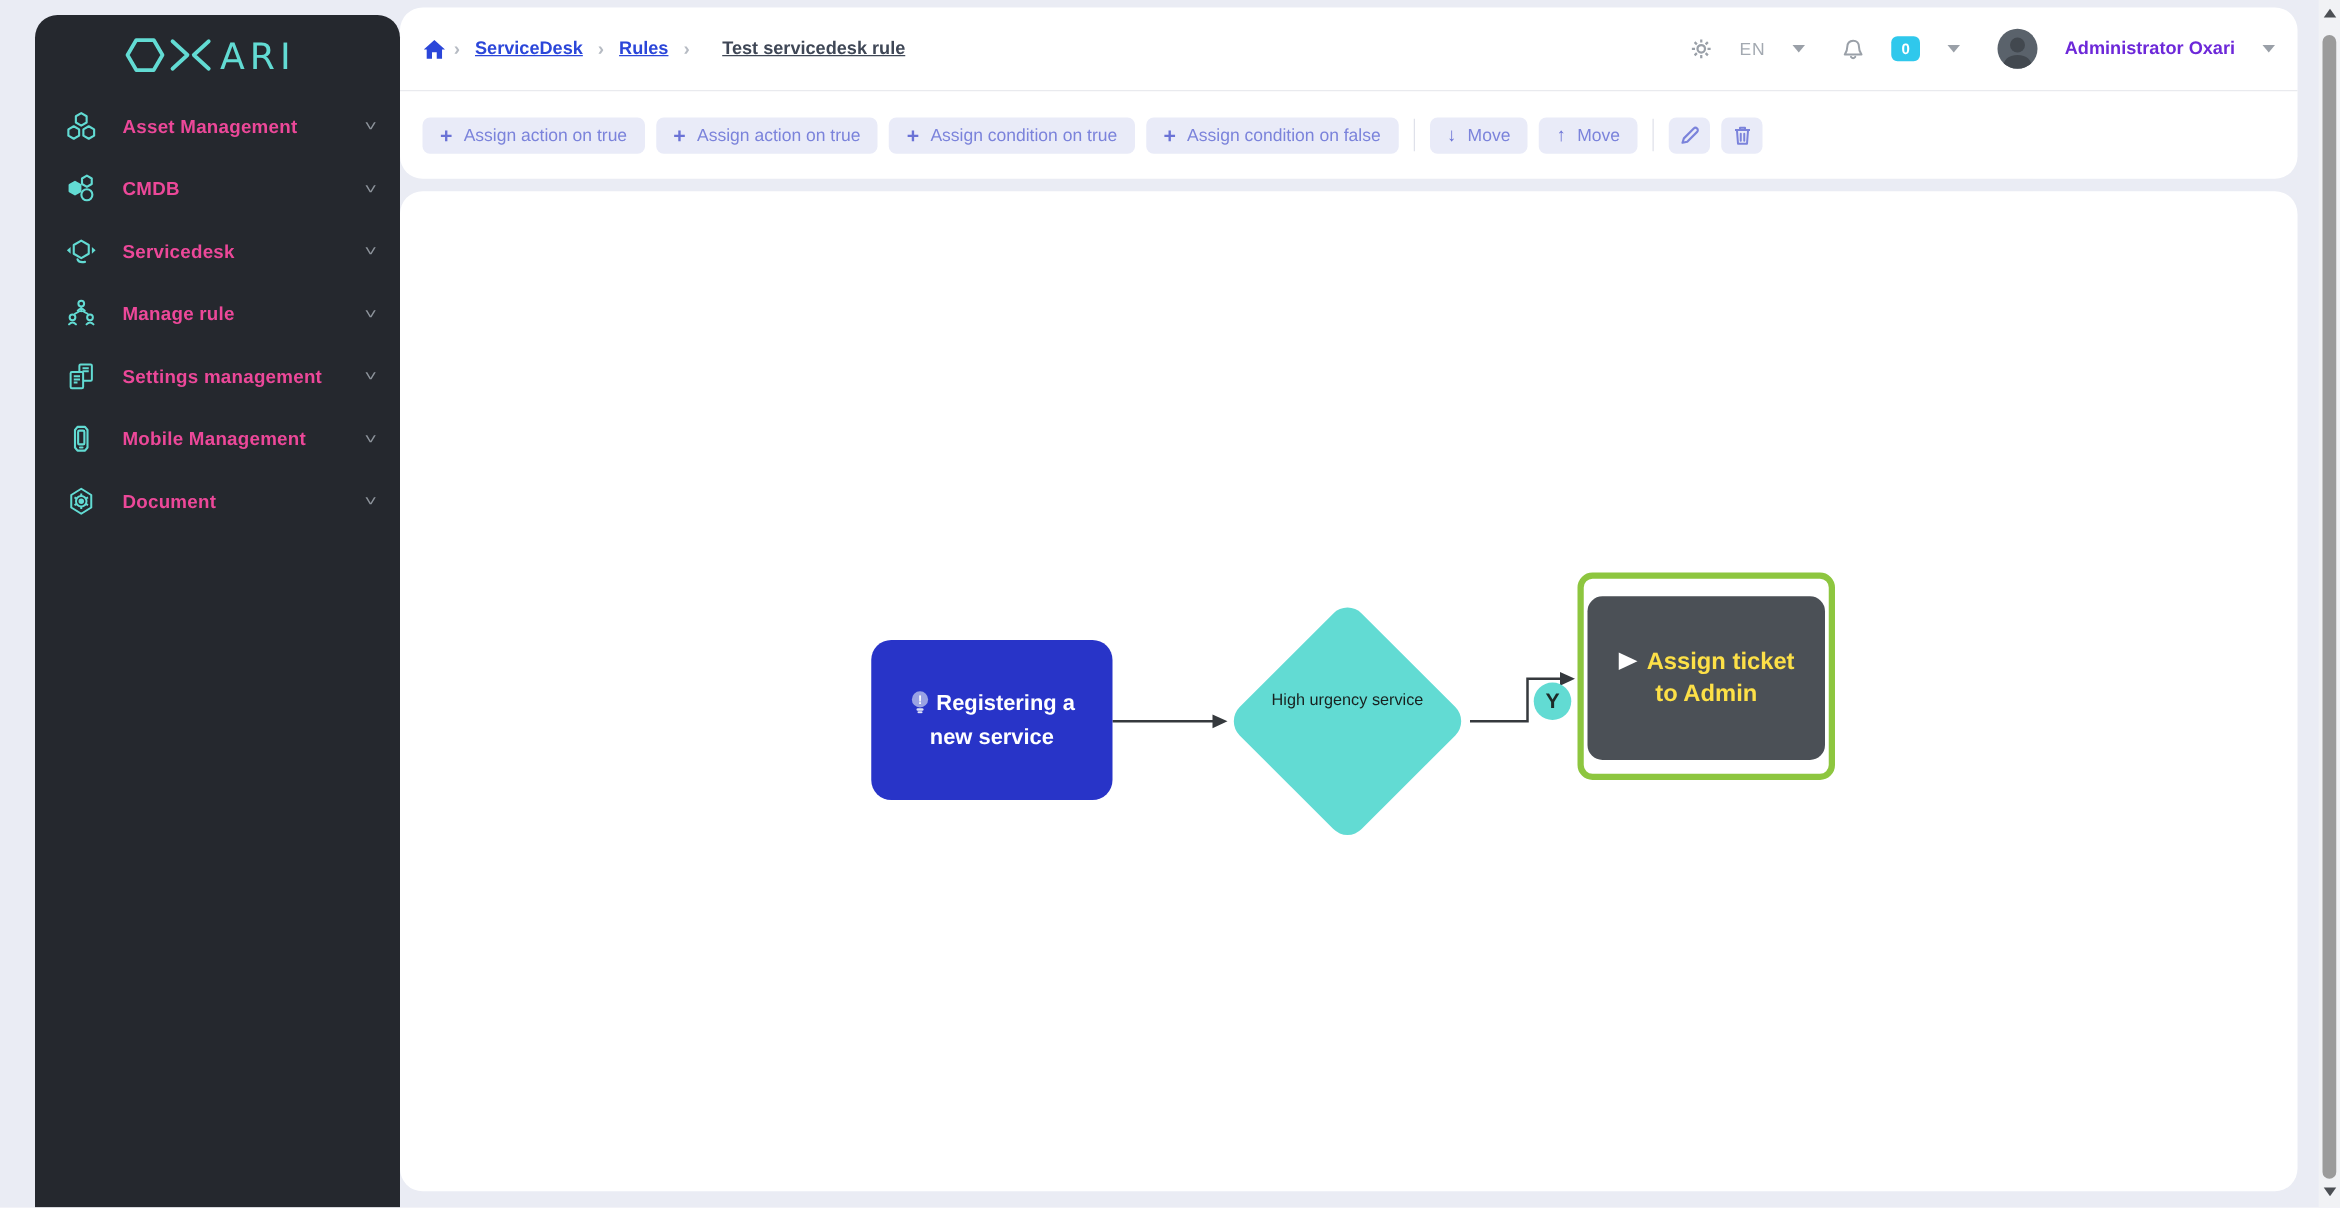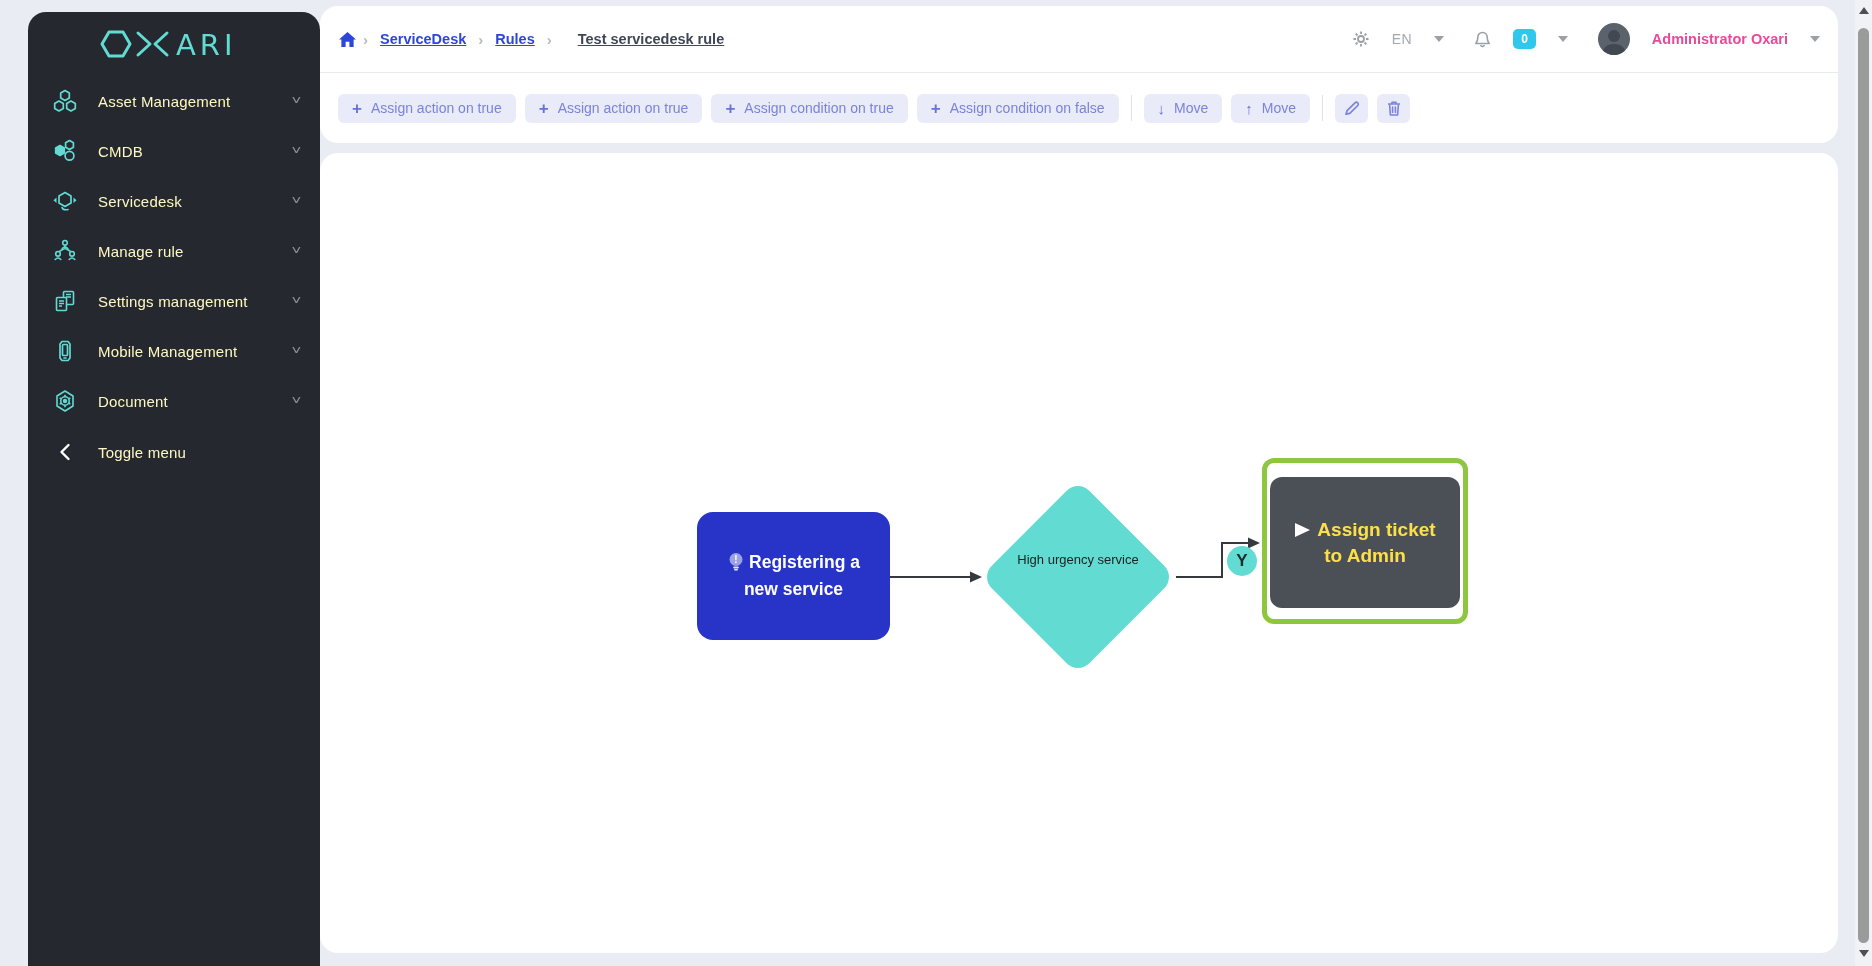--- a/index.html
+++ b/index.html
@@ -4,38 +4,38 @@
 <style>
   html,body{margin:0;padding:0;}
   body{background:#eaecf4;font-family:"Liberation Sans",sans-serif;-webkit-font-smoothing:antialiased;}
   .page{position:relative;width:1872px;height:966px;background:#eaecf4;overflow:hidden;}
 
   
   .sidebar{position:absolute;left:12px;top:12px;width:292px;height:954px;background:#25282e;border-radius:18px 18px 0 0;z-index:5;margin-left:16px;}
   .logo-wrap{height:64px;display:flex;align-items:center;justify-content:center;}
   .nav-item{height:50px;display:flex;align-items:center;padding:0 16px;cursor:pointer;}
   .nav-ico{width:26px;height:26px;margin-left:8px;margin-right:20px;flex:0 0 26px;display:flex;align-items:center;justify-content:center;}
-  .nav-label{flex:1;color:#fef9c3;font-size:15px;font-weight:400;letter-spacing:.2px;}
+  .nav-label{flex:1;color:#ec4899;font-size:15px;font-weight:700;letter-spacing:.2px;}
   .nav-chev{color:#8d939b;font-size:12px;margin-right:4px;transform:scaleX(1.4);}
   .toggle-item{margin-top:1px;height:50px;display:flex;align-items:center;padding:0 16px;cursor:pointer;}
   .toggle-ico{width:26px;height:26px;margin-left:8px;margin-right:20px;display:flex;align-items:center;justify-content:center;}
 
   
   .header{position:absolute;left:320px;top:6px;width:1518px;height:137px;background:#ffffff;border-radius:18px;z-index:2;}
   .crumb-row{height:66px;display:flex;align-items:center;padding:0 18px;border-bottom:1px solid #e9eaee;}
   .crumb-link{color:#2b46d9;font-size:14.5px;font-weight:700;text-decoration:underline;margin:0 6px;cursor:pointer;}
   .crumb-current{color:#3f4756;font-size:14.5px;font-weight:700;text-decoration:underline;margin:0 20px;cursor:pointer;}
   .crumb-sep{color:#b6bbc3;font-size:15px;font-weight:700;margin:0 6px;}
   .crumb-spacer{flex:1;}
   .hdr-right{display:flex;align-items:center;gap:22px;color:#a3a9b1;}
   .lang{font-size:14px;color:#a3a9b1;letter-spacing:.5px;}
   .caret{width:0;height:0;border-left:5px solid transparent;border-right:5px solid transparent;border-top:6px solid #9aa0a8;display:inline-block;cursor:pointer;}
   .notif-badge{background:#2fc8ec;color:#fff;font-size:12px;font-weight:700;border-radius:5px;padding:3px 8px;cursor:pointer;}
   .avatar{width:32px;height:32px;border-radius:50%;background:#5a626b;overflow:hidden;display:flex;align-items:flex-end;justify-content:center;cursor:pointer;}
-  .user-name{font-size:14.5px;color:#ec4899;font-weight:600;}
+  .user-name{font-size:14.5px;color:#6d28d9;font-weight:600;}
 
   
   .toolbar-row{height:70px;display:flex;align-items:center;padding-left:18px;gap:9px;}
   .tb-btn{height:29px;background:#e9ebf8;border:none;border-radius:6px;color:#7b83db;font-size:14px;font-family:inherit;display:flex;align-items:center;gap:9px;padding:0 14px;cursor:pointer;}
   .tb-plus{font-size:17px;font-weight:700;color:#6a72d6;line-height:1;}
   .tb-arrow{font-size:15px;font-weight:700;color:#6a72d6;line-height:1;}
   .tb-ico-btn{width:33px;height:29px;background:#e9ebf8;border:none;border-radius:6px;display:flex;align-items:center;justify-content:center;cursor:pointer;}
   .tb-div{width:1px;height:26px;background:#dfe1ea;margin:0 3px;}
 
   
@@ -162,28 +162,20 @@
             <polygon points="13,3 21,8 21,18 13,23 5,18 5,8" stroke-linejoin="round"></polygon>
             <circle cx="13" cy="13" r="4.2"></circle>
             <circle cx="13" cy="13" r="1.4" fill="#62dbd3"></circle>
             <path d="M13,8.8 V6.8 M13,17.2 V19.2 M9.4,10.9 L7.6,9.9 M16.6,10.9 L18.4,9.9 M9.4,15.1 L7.6,16.1 M16.6,15.1 L18.4,16.1"></path>
           </svg>
         </span>
         <span class="nav-label">Document</span>
         <span class="nav-chev">˅</span>
       </div>
 
-      <div class="toggle-item">
-        <span class="toggle-ico">
-          <svg width="12" height="18" viewBox="0 0 12 18" fill="none" stroke="#ffffff" stroke-width="2.4" stroke-linecap="round" stroke-linejoin="round">
-            <polyline points="9.5,2 2.5,9 9.5,16"></polyline>
-          </svg>
-        </span>
-        <span class="nav-label">Toggle menu</span>
-      </div>
     </nav>
   </aside>
 
   <header class="header">
     <div class="crumb-row">
       <span style="display:flex;align-items:center;cursor:pointer;">
         <svg width="19" height="17" viewBox="0 0 20 18">
           <path d="M10,1 L19,9 H16.5 V17 H12 V11.5 H8 V17 H3.5 V9 H1 Z" fill="#2b46d9"></path>
         </svg>
       </span>

